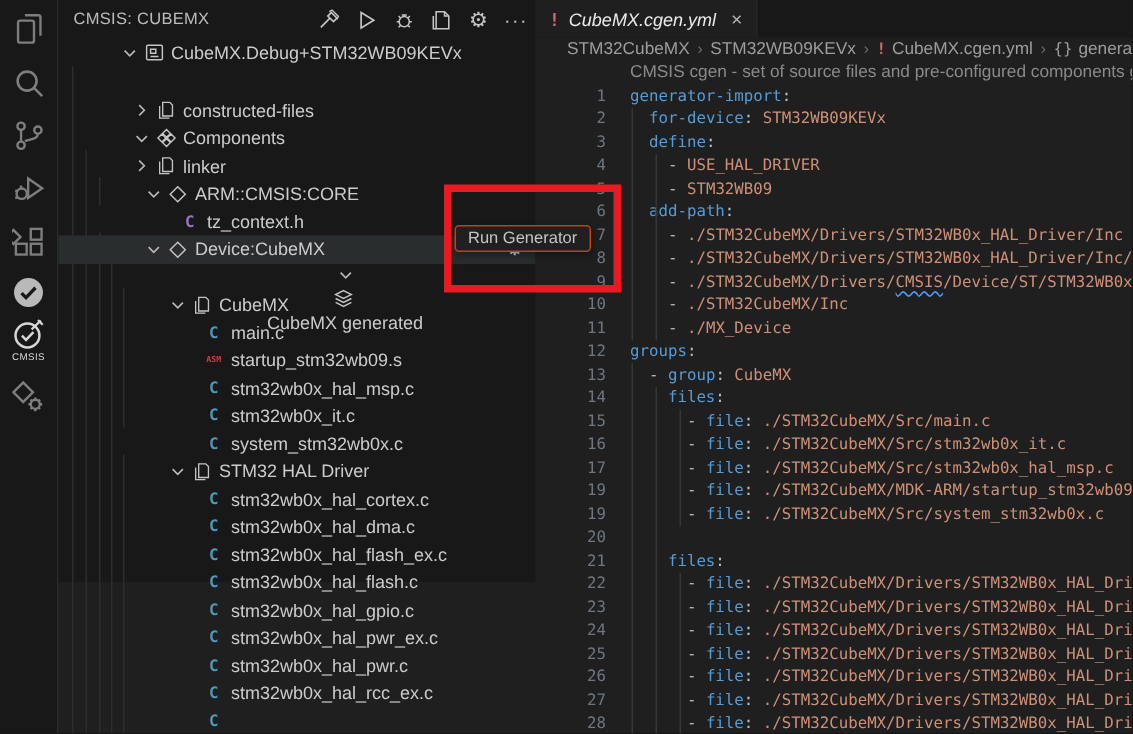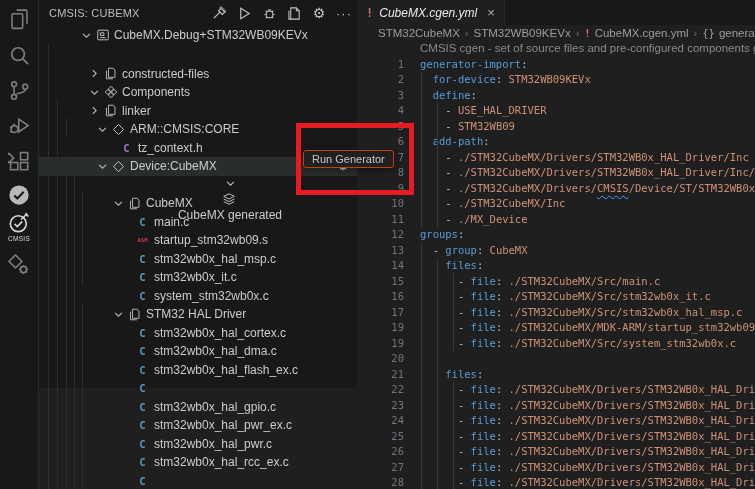--- a/index.html
+++ b/index.html
@@ -332,20 +332,21 @@
         <div class="row" style="padding-left: 95px;">
           <span class="tico">
             <span class="fic c">C</span>
           </span>
           <span>stm32wb0x_hal_flash_ex.c</span>
         </div>
         <div class="row" style="padding-left: 95px;">
           <span class="tico">
             <span class="fic c">C</span>
           </span>
+          <span>stm32wb0x_hal_flash.c</span>
         </div>
         <div class="row" style="padding-left: 95px;">
           <span class="tico">
             <span class="fic c">C</span>
           </span>
           <span>stm32wb0x_hal_gpio.c</span>
         </div>
         <div class="row" style="padding-left: 95px;">
           <span class="tico">
             <span class="fic c">C</span>

